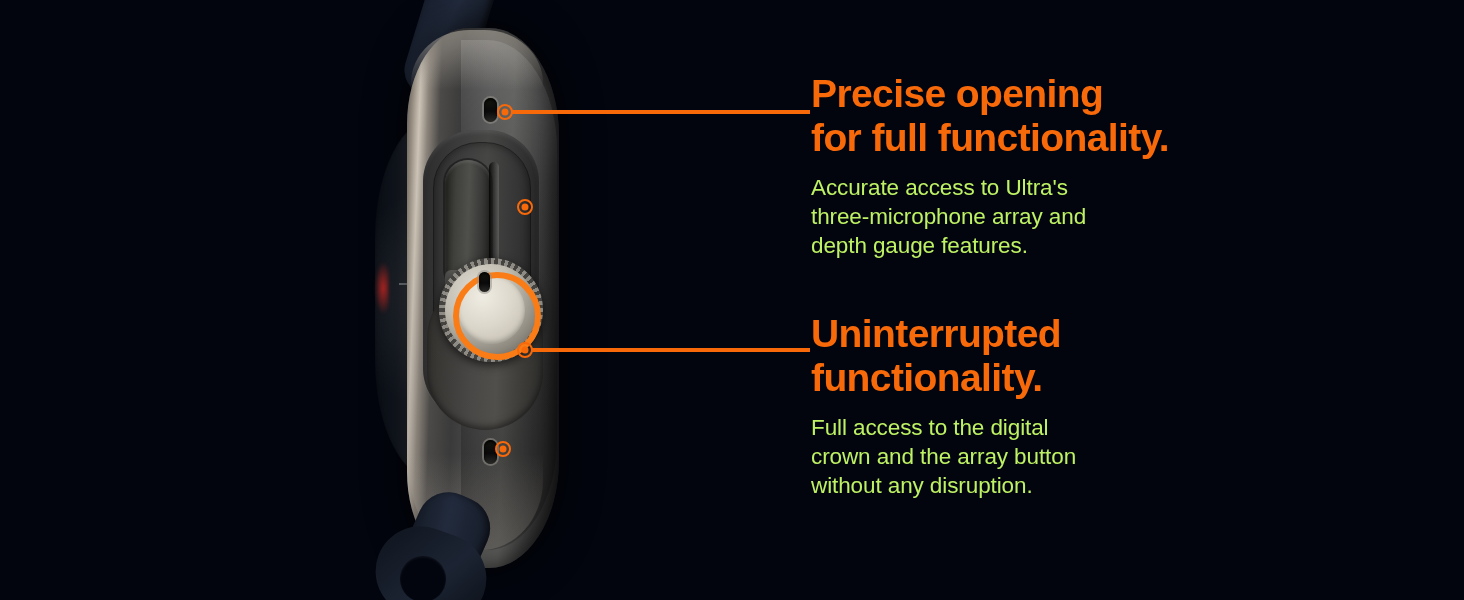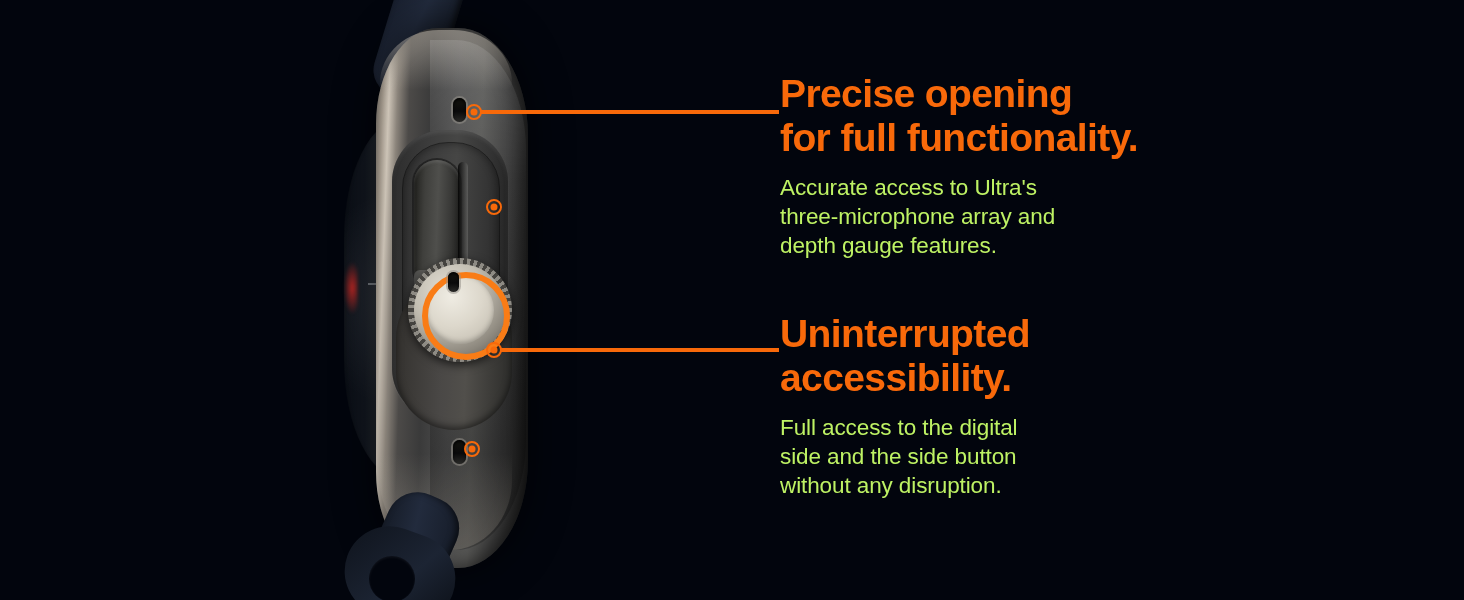--- a/index.html
+++ b/index.html
@@ -9,20 +9,21 @@
   }
   body {
     font-family: "Liberation Sans", sans-serif;
   }
   .stage {
     position: relative;
     width: 1236px;
     height: 600px;
     background: #02050d;
     overflow: hidden;
+    margin-left: 31px;
   }
 
   
   .product-photo {
     position: absolute;
     left: 330px;
     top: 0;
     width: 300px;
     height: 600px;
   }
@@ -425,20 +426,20 @@
     <div class="callout callout-1">
       <h2 class="callout-title">Precise opening
 for full functionality.</h2>
       <p class="callout-body">Accurate access to Ultra's
 three-microphone array and
 depth gauge features.</p>
     </div>
 
     <div class="callout callout-2">
       <h2 class="callout-title">Uninterrupted
-accessibility.</h2>
+functionality.</h2>
       <p class="callout-body">Full access to the digital
-side and the side button
+crown and the array button
 without any disruption.</p>
     </div>
 
   </div>
 </div>
 
 </body></html>

